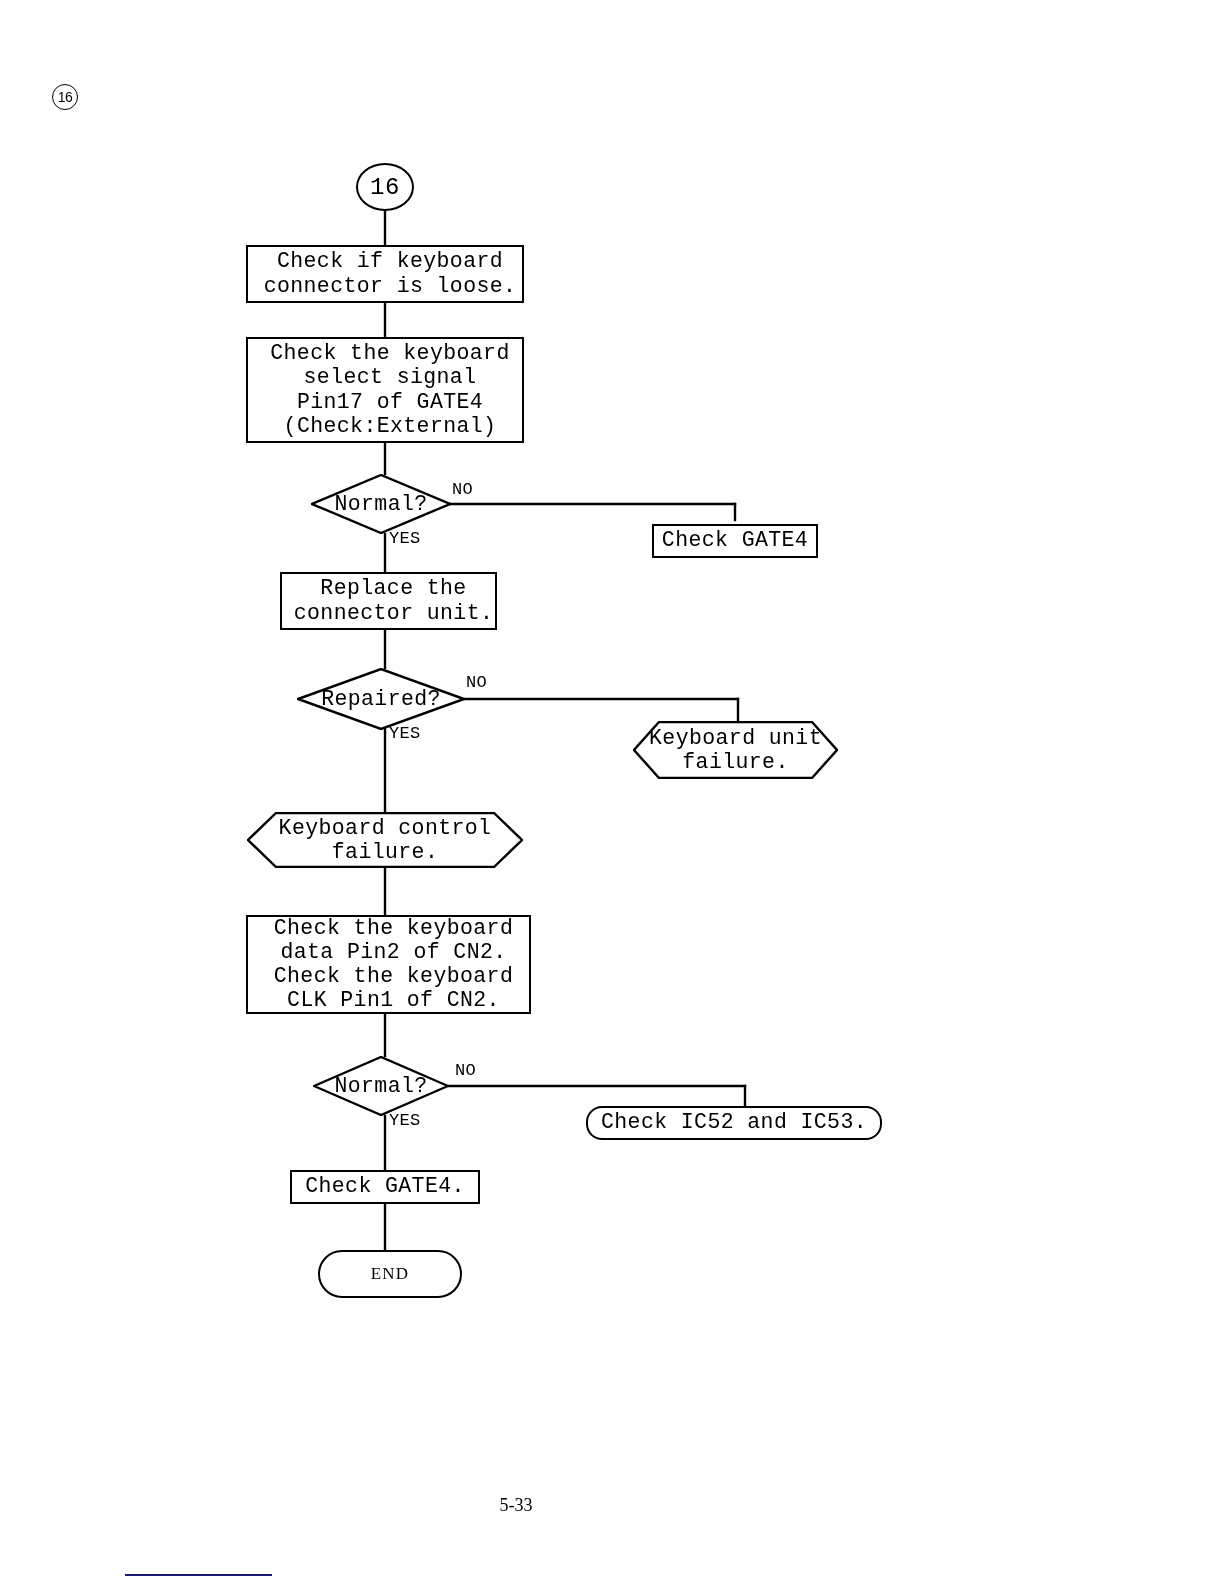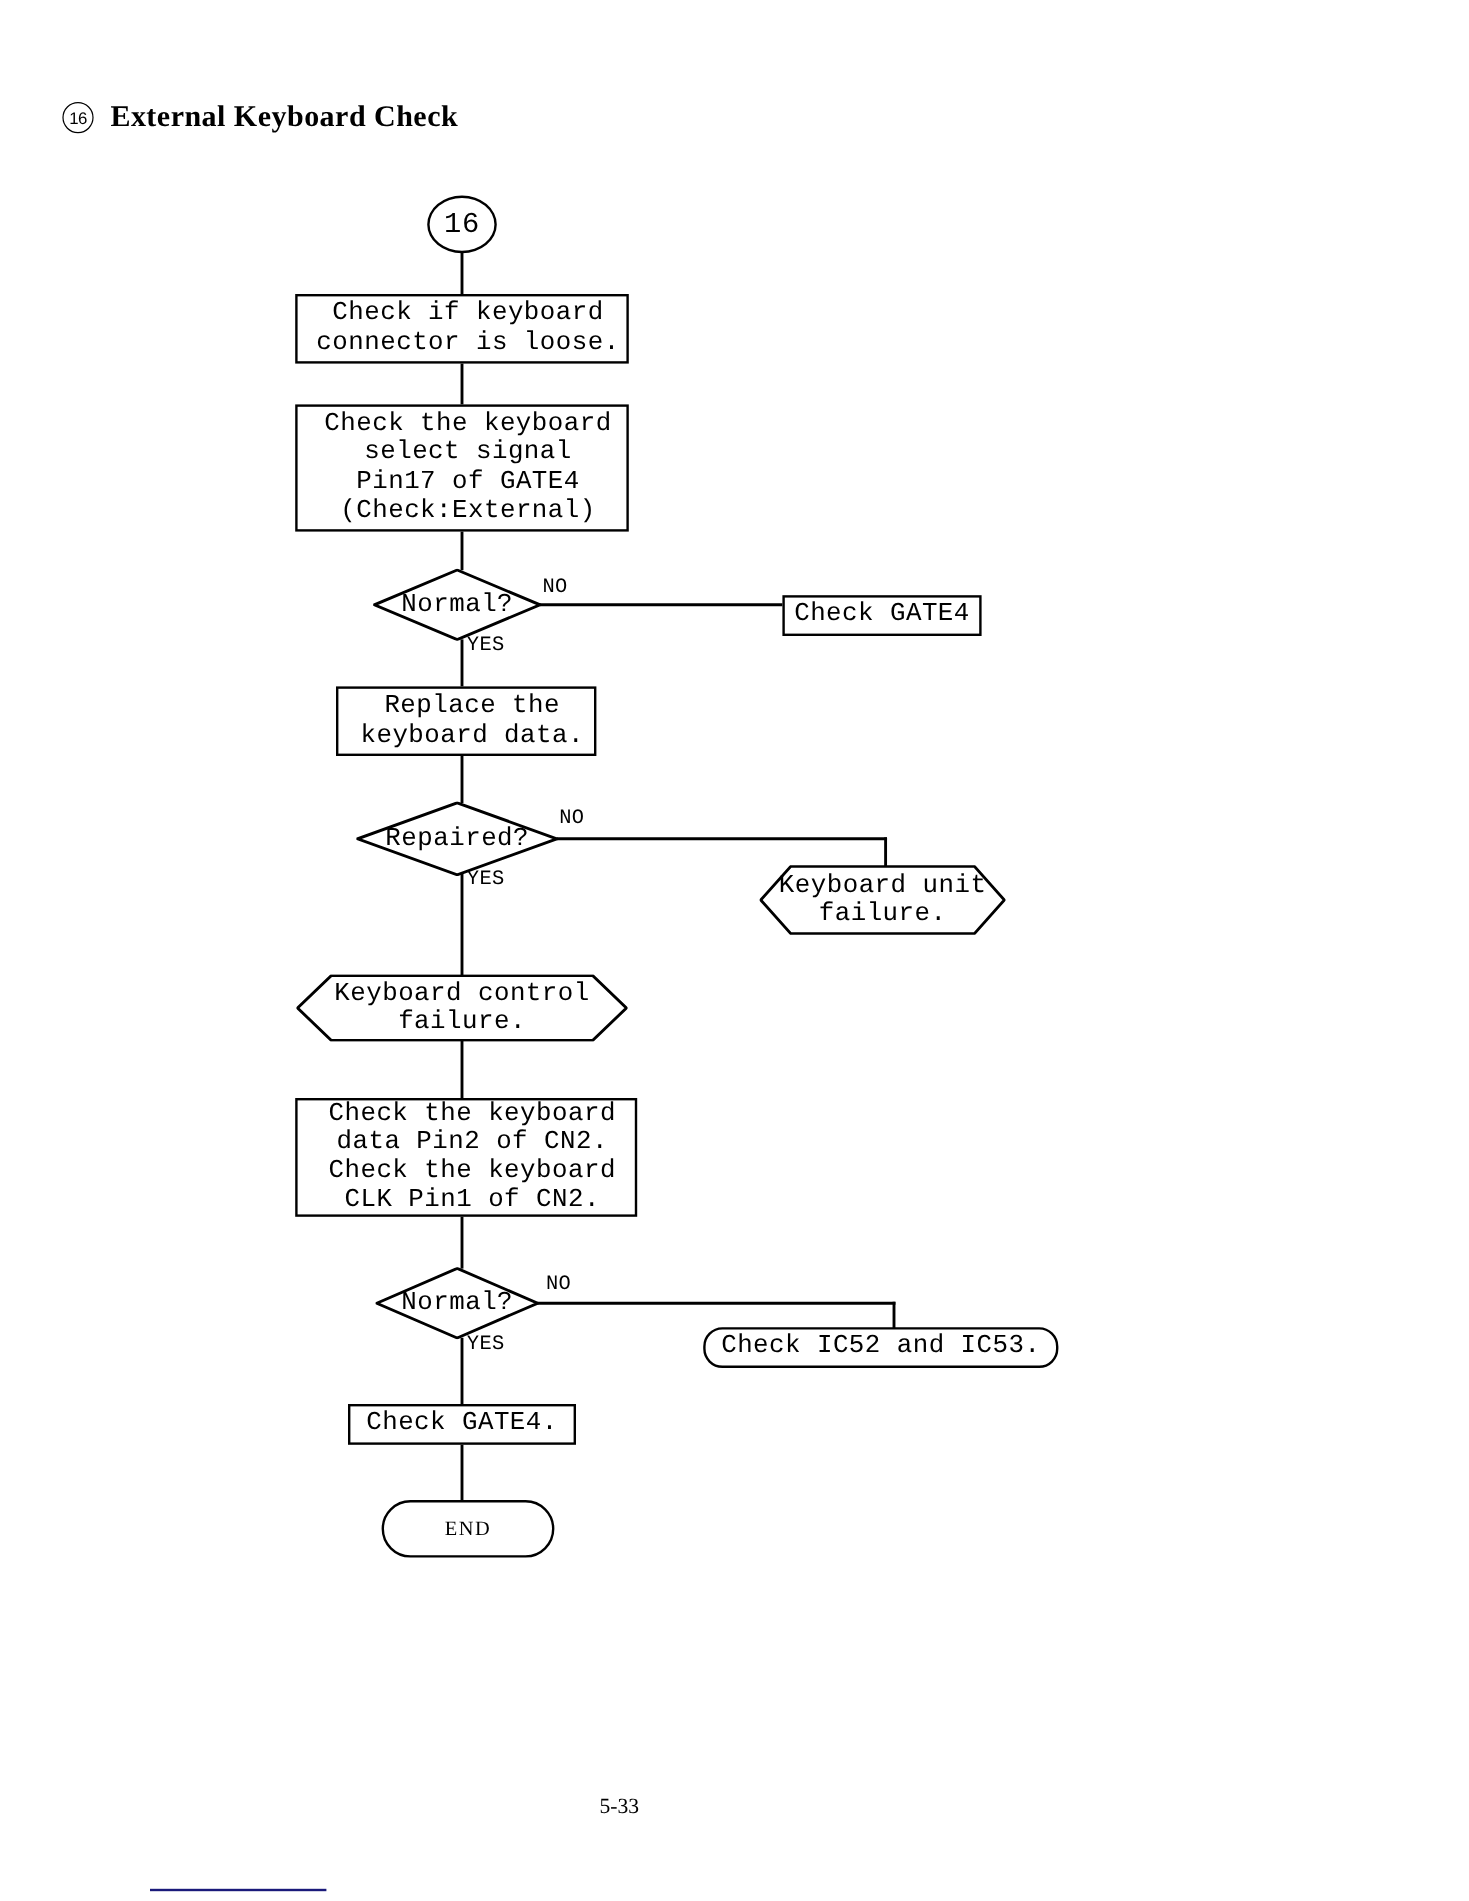--- a/index.html
+++ b/index.html
@@ -158,21 +158,20 @@
     width: 147px;
     height: 2.4px;
     background: #1a1a7a;
   }
 </style>
 </head>
 <body>
 
 <div class="page-header">
   <span class="circled-num">16</span>
-  <span class="header-title">External Keyboard Check</span>
 </div>
 
 <svg id="flow-canvas" viewBox="0 0 1224 1584" xmlns="http://www.w3.org/2000/svg">
   <g stroke="#000" stroke-width="2.4" fill="none" stroke-linecap="square">
 
     <line x1="385" y1="211" x2="385" y2="245"></line>
 
     <line x1="385" y1="303" x2="385" y2="337"></line>
 
     <line x1="385" y1="443" x2="385" y2="474"></line>
@@ -220,27 +219,27 @@
 
 <div class="diamond-wrap" style="left:311px; top:474px; width:140px; height:60px;">
   <svg width="140" height="60" viewBox="0 0 140 60" xmlns="http://www.w3.org/2000/svg">
     <polygon points="70,1 139,30 70,59 1,30" fill="#fff" stroke="#000" stroke-width="2.4"></polygon>
   </svg>
   <div class="diamond-label">Normal?</div>
 </div>
 <div class="edge-label" style="left:452px; top:480px;">NO</div>
 <div class="edge-label" style="left:389px; top:529px;">YES</div>
 
-<div class="node proc-box center-text" style="left:652px; top:496px; width:166px; height:34px;">
+<div class="node proc-box center-text" style="left:652px; top:524px; width:166px; height:34px;">
   <span>Check GATE4</span>
 </div>
 
 <div class="node proc-box" style="left:280px; top:572px; width:217px; height:58px;">
   <span>Replace the</span>
-  <span>keyboard data.</span>
+  <span>connector unit.</span>
 </div>
 
 <div class="diamond-wrap" style="left:297px; top:668px; width:168px; height:62px;">
   <svg width="168" height="62" viewBox="0 0 168 62" xmlns="http://www.w3.org/2000/svg">
     <polygon points="84,1 167,31 84,61 1,31" fill="#fff" stroke="#000" stroke-width="2.4"></polygon>
   </svg>
   <div class="diamond-label">Repaired?</div>
 </div>
 <div class="edge-label" style="left:466px; top:673px;">NO</div>
 <div class="edge-label" style="left:389px; top:724px;">YES</div>

